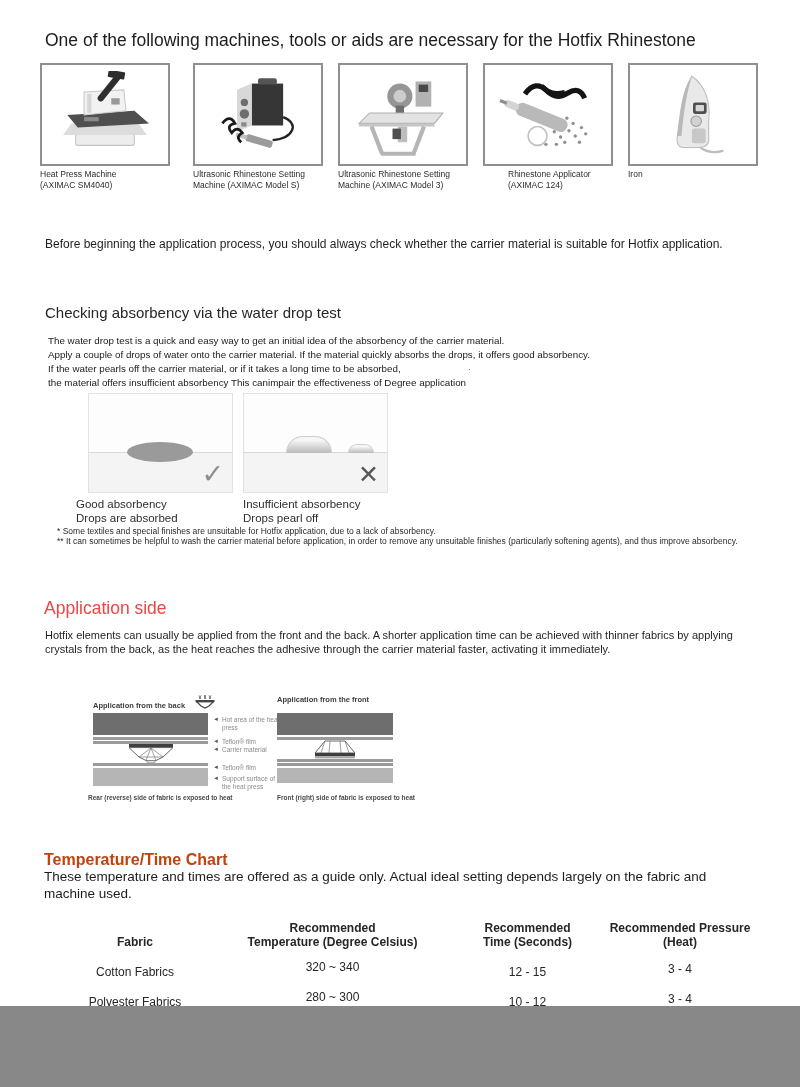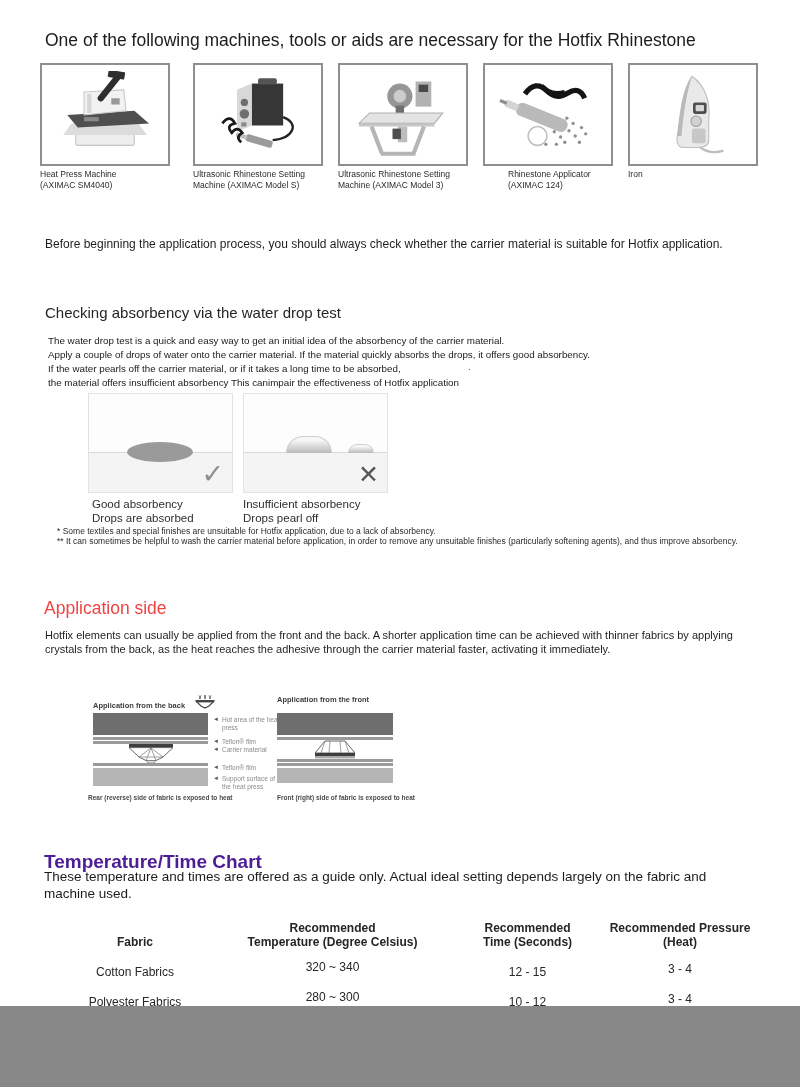--- a/index.html
+++ b/index.html
@@ -36,21 +36,21 @@
   #good-box { left:88px; } #bad-box { left:243px; }
   #drop-absorbed { position:absolute; left:38px; top:48px; width:66px; height:20px; border-radius:50%; background:#9a9a9a; }
   .dome { position:absolute; background:linear-gradient(#f6f6f6 20%, #b9b9b9); border:1px solid #cfcfcf; border-bottom:none; }
   #dome1 { left:42px; top:42px; width:46px; height:17px; border-radius:46px 46px 0 0; }
   #dome2 { left:104px; top:50px; width:26px; height:9px; border-radius:26px 26px 0 0; }
   .mark { position:absolute; right:8px; bottom:4px; font-size:27px; line-height:27px; }
   #check-mark { color:#8e8e8e; }
   #x-mark { color:#565656; font-size:25px; }
 
   .abs-label { top:497px; font-size:11.5px; line-height:14px; color:#2e2e2e; }
-  #good-label { left:92px; } #bad-label { left:243px; }
+  #good-label { left:76px; } #bad-label { left:243px; }
 
   .footnote { left:57px; width:710px; font-size:8.5px; color:#2a2a2a; }
   #footnote1 { top:526px; } #footnote2 { top:536px; }
 
   
   #app-heading { left:44px; top:598px; font-size:17.5px; color:#ef4444; }
   #app-body { left:45px; top:629px; width:718px; font-size:11px; line-height:13.5px; color:#1f1f1f; }
 
   
   .diag-title { top:695px; font-size:7.5px; font-weight:bold; color:#3c3c3c; display:flex; align-items:flex-end; gap:8px; }
@@ -65,21 +65,21 @@
   .crystal-zone svg { position:absolute; left:50%; transform:translateX(-50%); top:0; }
 
   .layer-label { left:213px; width:70px; display:flex; gap:3px; color:#8a8a8a; font-size:6.5px; line-height:7.5px; }
   .layer-label .arr { color:#555; font-size:6px; line-height:7px; }
   #ll-0 { top:716px; } #ll-1 { top:738px; } #ll-2 { top:746px; } #ll-3 { top:764px; } #ll-4 { top:775px; }
 
   .diag-caption { top:794px; font-size:6.5px; font-weight:bold; color:#4a4a4a; }
   #back-caption { left:88px; } #front-caption { left:277px; }
 
   
-  #chart-heading { left:44px; top:851px; font-size:19px; font-weight:bold; color:#4c1d95; }
+  #chart-heading { left:44px; top:851px; font-size:16px; font-weight:bold; color:#c2410c; }
   #chart-note { left:44px; top:868px; width:716px; font-size:13.5px; line-height:17px; color:#1c1c1c; }
 
   #temp-table { left:60px; top:915px; width:700px; display:grid;
     grid-template-columns:150px 245px 145px 160px; font-size:12px; color:#262626; }
   .th { display:flex; flex-direction:column; justify-content:flex-end; align-items:center;
     font-weight:bold; height:34px; text-align:center; line-height:14px; }
   .td { height:30px; display:flex; align-items:center; justify-content:center; }
   .td.temp { transform:translateY(-5px); }
   .td.press { transform:translateY(-3px); }
   .trow-pad { height:8px; grid-column:1 / span 4; }
@@ -193,21 +193,21 @@
     <div></div>
   </div>
 
   <div class="abs" id="intro">Before beginning the application process, you should always check whether the carrier material is suitable for Hotfix application.</div>
 
   <div class="abs" id="water-heading">Checking absorbency via the water drop test</div>
   <div class="abs water-line" id="water-l1">The water drop test is a quick and easy way to get an initial idea of the absorbency of the carrier material.</div>
   <div class="abs water-line" id="water-l2">Apply a couple of drops of water onto the carrier material. If the material quickly absorbs the drops, it offers good absorbency.</div>
   <div class="abs water-line" id="water-l3">If the water pearls off the carrier material, or if it takes a long time to be absorbed,</div>
   <div class="abs" id="stray-dot">.</div>
-  <div class="abs water-line" id="water-l4">the material offers insufficient absorbency  This canimpair the effectiveness of Hotfix application</div>
+  <div class="abs water-line" id="water-l4">the material offers insufficient absorbency  This canimpair the effectiveness of Degree application</div>
 
   <div class="abs abs-box" id="good-box">
     <div class="lower"></div>
     <div id="drop-absorbed"></div>
     <div class="mark" id="check-mark">✓</div>
   </div>
   <div class="abs abs-box" id="bad-box">
     <div class="lower"></div>
     <div class="dome" id="dome1"></div>
     <div class="dome" id="dome2"></div>

